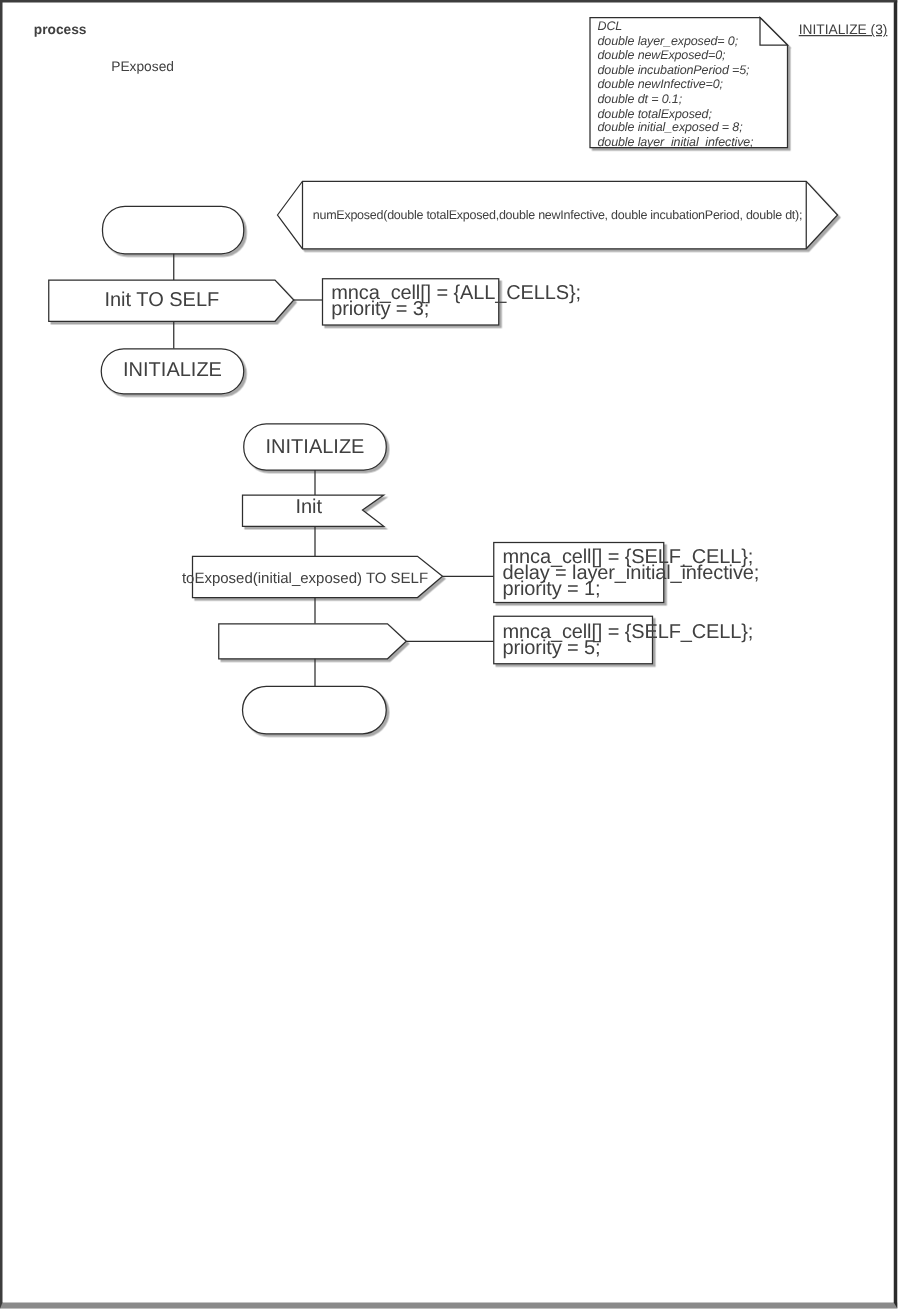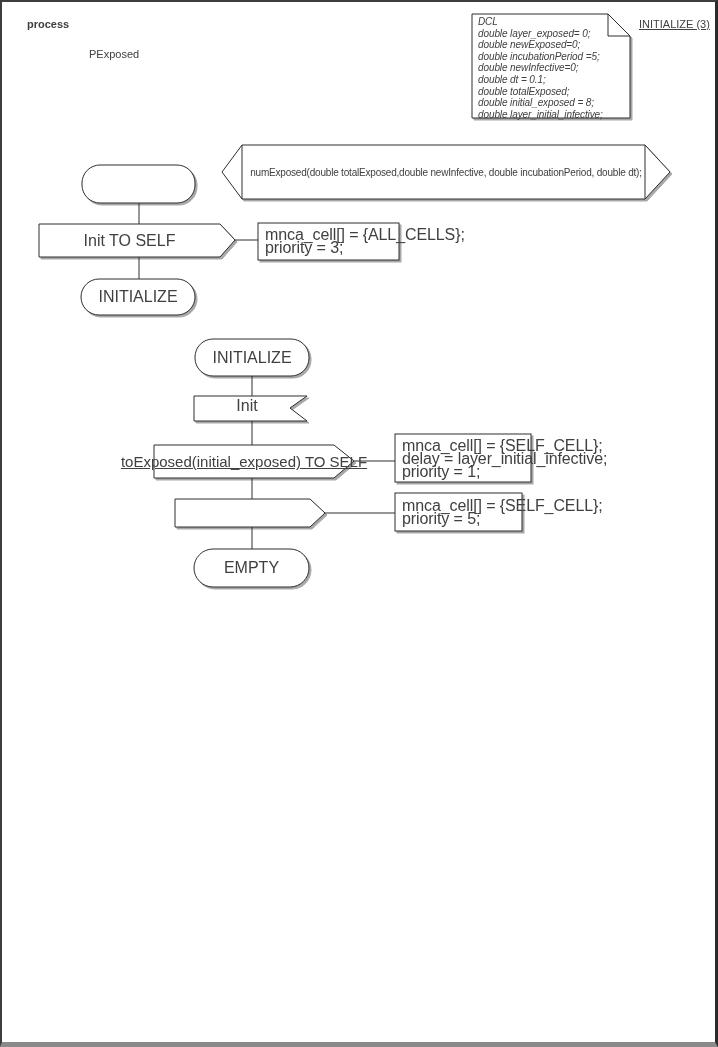--- a/index.html
+++ b/index.html
@@ -87,25 +87,24 @@
 
   <div class="tc" style="left:37px; top:222px; width:181px; height:33px;">Init TO SELF</div>
   <div style="position:absolute; left:263px; top:226px;">
     <div class="cmt">mnca_cell[] = {ALL_CELLS};</div>
     <div class="cmt">priority = 3;</div>
   </div>
   <div class="tc" style="left:79px; top:277px; width:114px; height:36px;">INITIALIZE</div>
 
   <div class="tc" style="left:193px; top:337px; width:114px; height:37px;">INITIALIZE</div>
   <div class="tc" style="left:192px; top:394px; width:106px; height:19px;">Init</div>
-  <div class="tc" style="left:152px; top:443px; width:180px; height:33px; font-size:15px;text-decoration:underline;">toExposed(initial_exposed) TO SELF</div>
+  <div class="tc" style="left:152px; top:443px; width:180px; height:33px; font-size:12px;">toExposed(initial_exposed) TO SELF</div>
   <div style="position:absolute; left:400px; top:437px;">
     <div class="cmt">mnca_cell[] = {SELF_CELL};</div>
     <div class="cmt">delay = layer_initial_infective;</div>
     <div class="cmt">priority = 1;</div>
   </div>
   <div style="position:absolute; left:400px; top:497px;">
     <div class="cmt">mnca_cell[] = {SELF_CELL};</div>
     <div class="cmt">priority = 5;</div>
   </div>
-  <div class="tc" style="left:192px; top:547px; width:115px; height:38px;">EMPTY</div>
 
 </div>
 
 </body></html>

